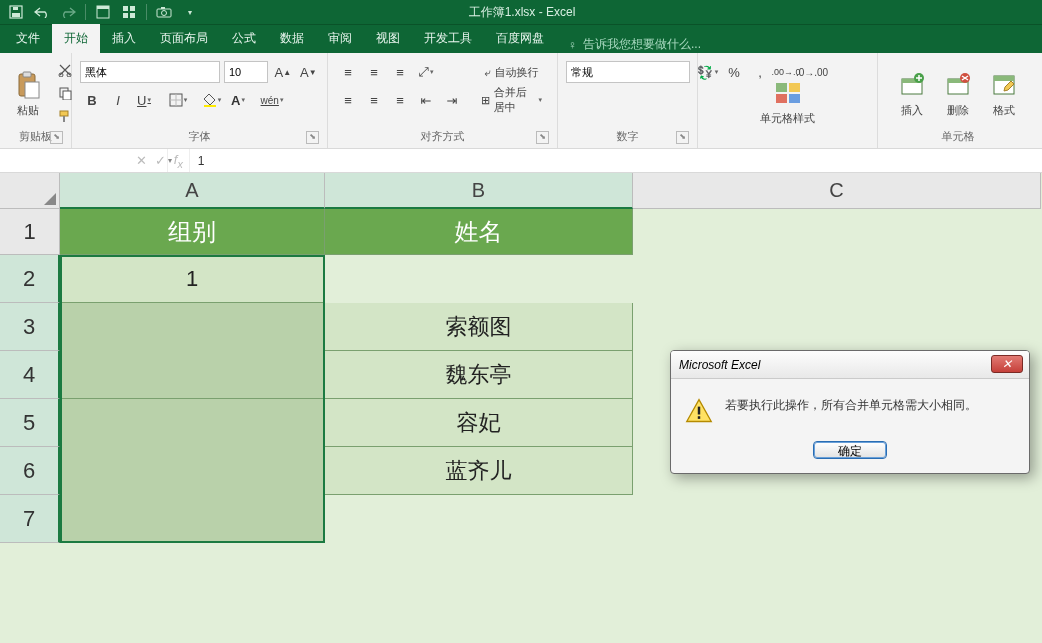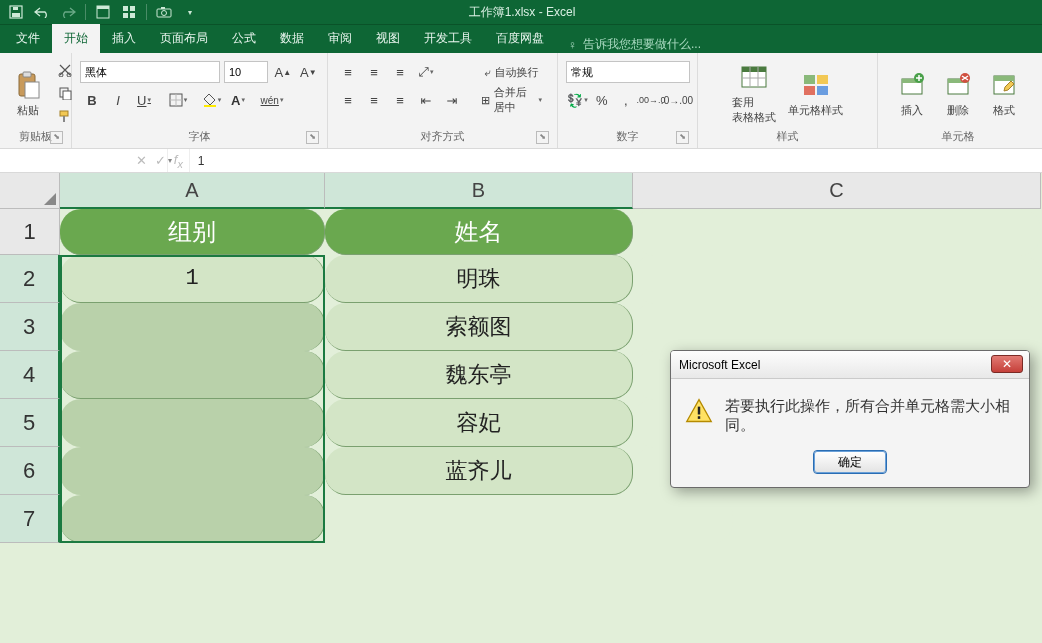--- a/index.html
+++ b/index.html
@@ -55,38 +55,38 @@
 .colheaders { display: flex; height: 36px; }
 .corner { width: 60px; background: #e8e8e8; border-right: 1px solid #bcbcbc; border-bottom: 1px solid #bcbcbc; position: relative; }
 .corner::after { content: ""; position: absolute; right: 3px; bottom: 3px; border: 6px solid transparent; border-bottom-color: #888; border-right-color: #888; }
 .colh { background: #e8e8e8; border-right: 1px solid #bcbcbc; border-bottom: 1px solid #bcbcbc; display: flex; align-items: center; justify-content: center; font-size: 20px; color: #444; }
 .colh.selected { background: #cfe6d8; border-bottom: 2px solid #1b7a41; }
 .colA { width: 265px; } .colB { width: 308px; } .colC { width: 408px; }
 
 .gridrow { display: flex; }
 .rowh { width: 60px; background: #e8e8e8; border-right: 1px solid #bcbcbc; border-bottom: 1px solid #bcbcbc; display: flex; align-items: center; justify-content: center; font-size: 22px; color: #333; }
 .rowh.selected { background: #cfe6d8; border-right: 2px solid #1b7a41; }
-.cell { border-right: 1px solid #7aa06f; border-bottom: 1px solid #7aa06f; display: flex; align-items: center; justify-content: center; font-size: 22px; font-family: Liberation Mono, monospace; border-radius: 21px; }
+.cell { border-right: 1px solid #7aa06f; border-bottom: 1px solid #7aa06f; display: flex; align-items: center; justify-content: center; font-size: 22px; font-family: Liberation Sans, sans-serif; }
 .cell.header { background: #6aa84f; color: #fff; font-size: 24px; }
 .cell.data { background: #d3e5c6; color: #222; }
 .cell.merged { background: #b9d1aa; }
 .cell.plain { background: #e2efd9; border-right: none; border-bottom: none; }
 .r1 { height: 46px; } .rn { height: 48px; }
 
 .selection-box { position: absolute; border: 2px solid #1b7a41; pointer-events: none; }
 
 
 .dialog-overlay { position: absolute; top: 350px; left: 670px; width: 360px; z-index: 10; }
 .dialog { background: #f4f4f4; border: 1px solid #6a6a6a; box-shadow: 4px 4px 14px rgba(0,0,0,.35); border-radius: 4px; overflow: hidden; }
-.dialog-title { background: linear-gradient(#fdfdfd,#e8e8e8); height: 28px; display: flex; align-items: center; padding: 11px 8px; font-size: 12px; border-bottom: 1px solid #cacaca; position: relative; }
+.dialog-title { background: linear-gradient(#fdfdfd,#e8e8e8); height: 28px; display: flex; align-items: center; padding: 11px 8px; font-size: 12px; border-bottom: 1px solid #cacaca; position: relative; font-style: italic; }
 .dialog-close { position: absolute; right: 6px; top: 4px; width: 32px; height: 18px; background: linear-gradient(#e27a73,#c5403a); border: 1px solid #7a2a25; border-radius: 3px; color: #fff; font-size: 12px; display: flex; align-items: center; justify-content: center; cursor: pointer; }
-.dialog-body { padding: 18px 14px 10px; display: flex; align-items: flex-start; gap: 12px; font-size: 15px; color: #333; }
+.dialog-body { padding: 18px 14px 10px; display: flex; align-items: flex-start; gap: 12px; font-size: 12px; color: #333; }
 .warn-icon { width: 28px; height: 28px; flex-shrink: 0; }
 .dialog-buttons { text-align: center; padding: 6px 0 14px; }
-.dialog-btn { min-width: 72px; height: 22px; background: linear-gradient(#fefefe,#e4e4e4); border: 1px solid #6aa0d8; outline: 1px solid #2a6db3; border-radius: 3px; font-size: 12px; cursor: pointer; }
+.dialog-btn { min-width: 72px; height: 16px; background: linear-gradient(#fefefe,#e4e4e4); border: 1px solid #6aa0d8; outline: 1px solid #2a6db3; border-radius: 3px; font-size: 12px; cursor: pointer; }
 
 svg { display: block; }
 </style>
 </head>
 <body>
 
 <div class="titlebar">
   <div class="qat">
     <div class="qat-btn">
         <svg width="14" height="14" viewBox="0 0 14 14">
@@ -255,65 +255,51 @@
       </div>
       <div style="display:flex;flex-direction:column;gap:6px;">
         <div class="fmt-btn" style="width:auto;padding:0 6px;"><span style="font-size:11px;">⤶</span>&nbsp;<span style="font-size:11px;">自动换行</span></div>
         <div class="fmt-btn" style="width:auto;padding:0 6px;"><span style="font-size:11px;">⊞</span>&nbsp;<span style="font-size:11px;">合并后居中</span><span class="drop-arrow">▾</span></div>
       </div>
     </div>
     <div class="group-label"><span>对齐方式</span><span class="dialog-launcher">⬊</span></div>
   </div>
 
   <div class="group" style="width:140px;">
-    <div style="display:flex;flex-direction:column;gap:6px;padding-top:4px;">
+    <div style="display:flex;flex-direction:row;gap:6px;padding-top:4px;">
       <input class="combo" style="width: 124px;" value="常规">
       <div class="btn-row">
         <div class="fmt-btn">💱<span class="drop-arrow">▾</span></div>
         <div class="fmt-btn">%</div>
         <div class="fmt-btn">,</div>
         <div class="fmt-btn">
             <span style="font-size:9px;">.00→.0</span>
           </div>
         <div class="fmt-btn">
             <span style="font-size:10px;">.0→.00</span>
           </div>
       </div>
     </div>
     <div class="group-label"><span>数字</span><span class="dialog-launcher">⬊</span></div>
   </div>
 
   <div class="group" style="width:180px;">
     <div class="group-body" style="justify-content:center;gap:4px;">
-      <div class="big-btn">
-          <div class="big-btn-icon">
-            <svg width="28" height="24">
-              <rect x="2" y="2" width="24" height="20" fill="#fff" stroke="#4a7a3f"></rect>
-              <rect x="2" y="2" width="24" height="5" fill="#4a7a3f"></rect>
-              <line x1="2" y1="13" x2="26" y2="13" stroke="#aaa"></line>
-              <line x1="10" y1="2" x2="10" y2="22" stroke="#aaa"></line>
-              <line x1="18" y1="2" x2="18" y2="22" stroke="#aaa"></line>
-            </svg>
-          </div>
-          <div class="big-btn-label" style="white-space:pre;">套用
-表格格式</div>
-        </div>
       <div class="big-btn">
           <div class="big-btn-icon">
             <svg width="28" height="24">
               <rect x="2" y="2" width="11" height="9" fill="#8ab97a"></rect>
               <rect x="15" y="2" width="11" height="9" fill="#f2c854"></rect>
               <rect x="2" y="13" width="11" height="9" fill="#e07060"></rect>
               <rect x="15" y="13" width="11" height="9" fill="#6a9de0"></rect>
             </svg>
           </div>
           <div class="big-btn-label">单元格样式</div>
         </div>
     </div>
-    <div class="group-label"><span>样式</span></div>
   </div>
 
   <div class="group" style="width:160px;border-right:none;">
     <div class="group-body" style="justify-content:center;gap:6px;">
       <div class="big-btn">
           <div class="big-btn-icon">
             <svg width="26" height="24">
               <rect x="3" y="6" width="20" height="15" fill="#fff" stroke="#4a7a3f"></rect>
               <rect x="3" y="6" width="20" height="4" fill="#8ab97a"></rect>
               <circle cx="20" cy="5" r="5" fill="#4aa04a"></circle>
@@ -373,21 +359,20 @@
 
   <div class="gridrow r1">
     <div class="rowh">1</div>
     <div class="cell header colA">组别</div>
     <div class="cell header colB">姓名</div>
     <div class="cell plain colC"></div>
   </div>
   <div class="gridrow rn">
     <div class="rowh selected">2</div>
     <div class="cell data colA">1</div>
-    <div class="cell data colB">明珠</div>
     <div class="cell plain colC"></div>
   </div>
   <div class="gridrow rn">
     <div class="rowh selected">3</div>
     <div class="cell merged colA" style="border-bottom:none;"></div>
     <div class="cell data colB">索额图</div>
     <div class="cell plain colC"></div>
   </div>
   <div class="gridrow rn">
     <div class="rowh selected">4</div>

